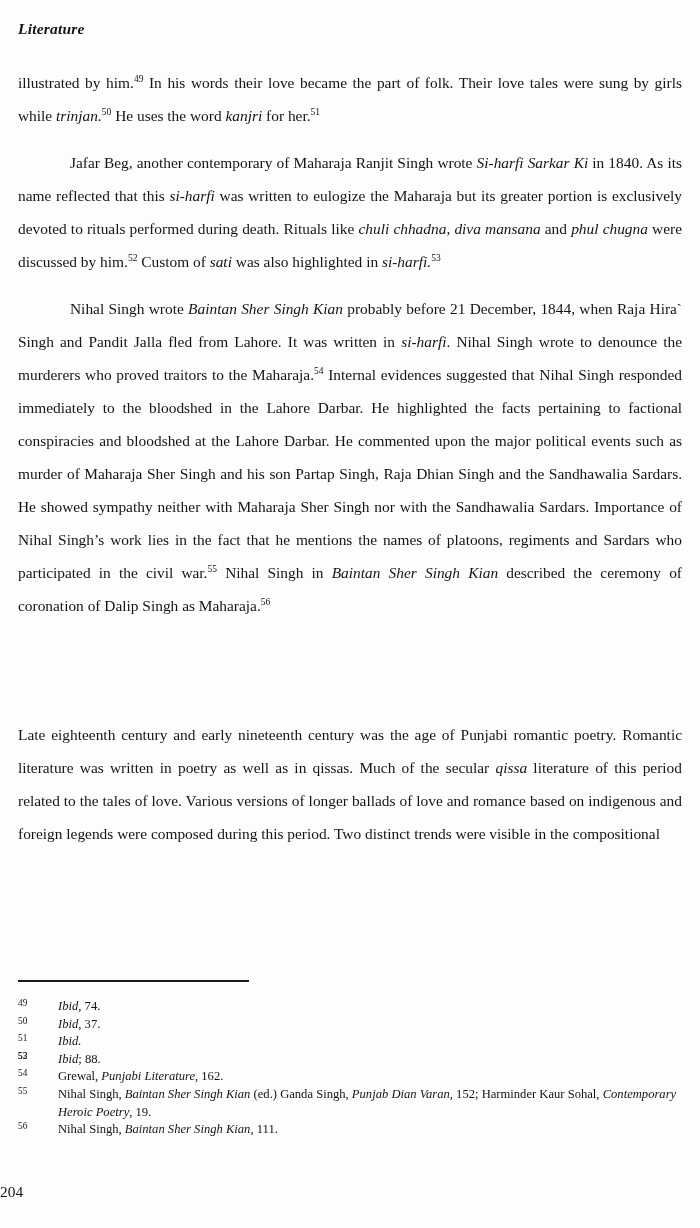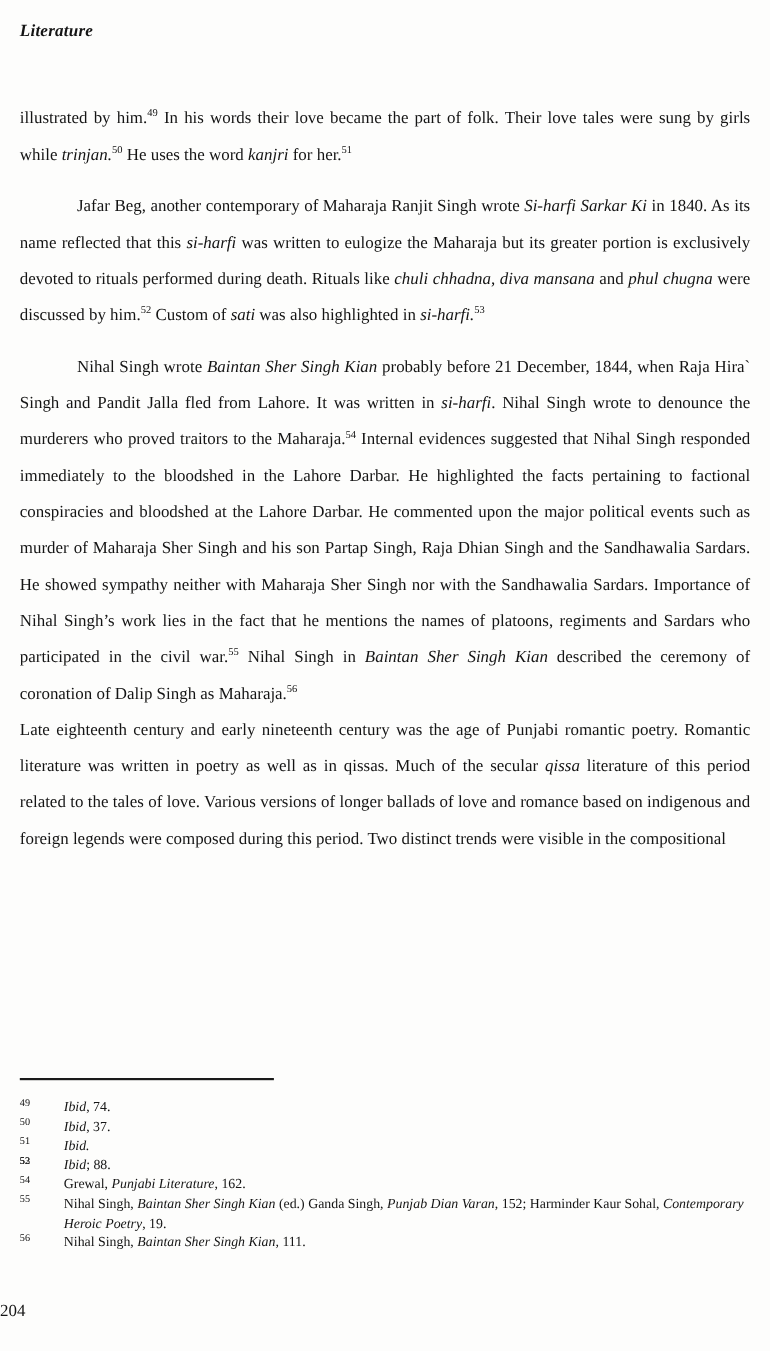--- a/index.html
+++ b/index.html
@@ -32,39 +32,40 @@
     font-weight: bold;
     font-style: italic;
     letter-spacing: 0.2px;
     line-height: 1.2;
   }
 
   
   .body-block {
     position: absolute;
     left: 18px;
-    top: 91px;
+    top: 66px;
     width: 664px;
   }
 
   .para {
     font-size: 15.4px;
     line-height: 33px;
     text-align: justify;
     text-justify: inter-word;
     margin: 0;
     hyphens: manual;
   }
   .para.indented {
     text-indent: 52px;
   }
   .gap-para {
     margin-top: 14px;
   }
   .gap-para-large {
+    margin-top: 96px;
   }
 
   i, .it {
     font-style: italic;
   }
 
   sup {
     font-size: 0.62em;
     vertical-align: super;
     line-height: 0;

